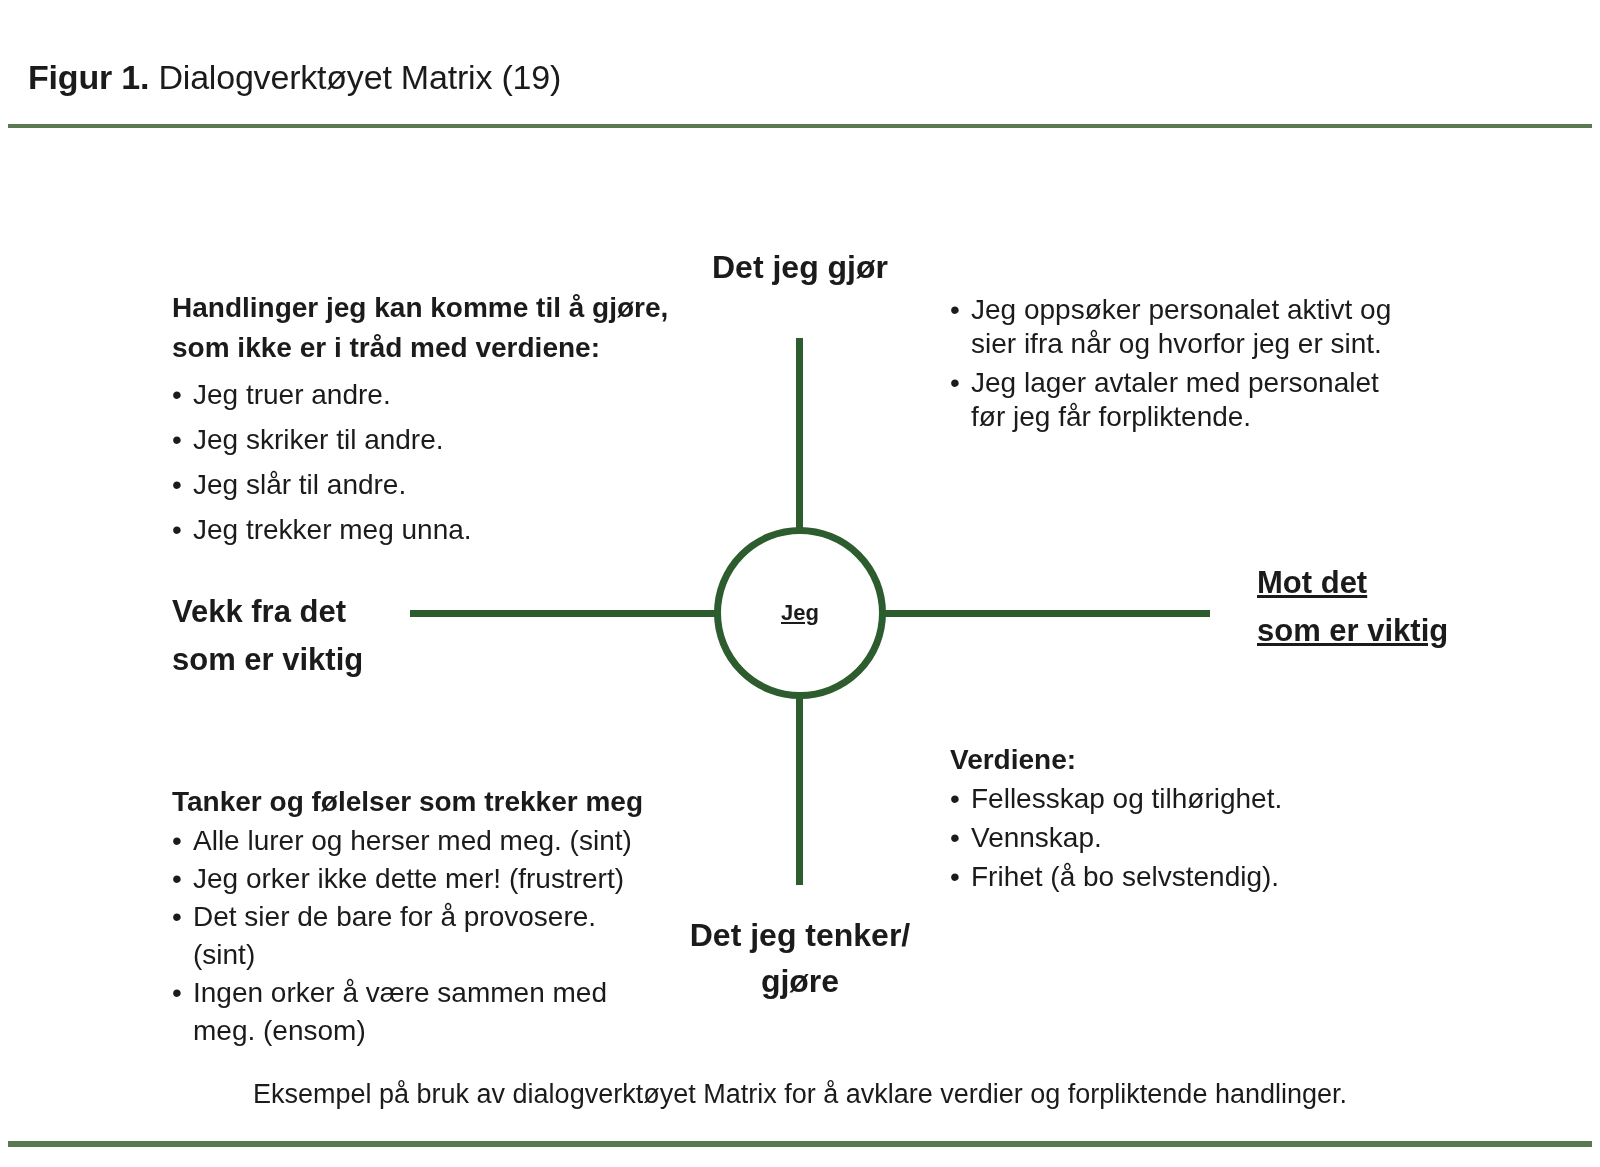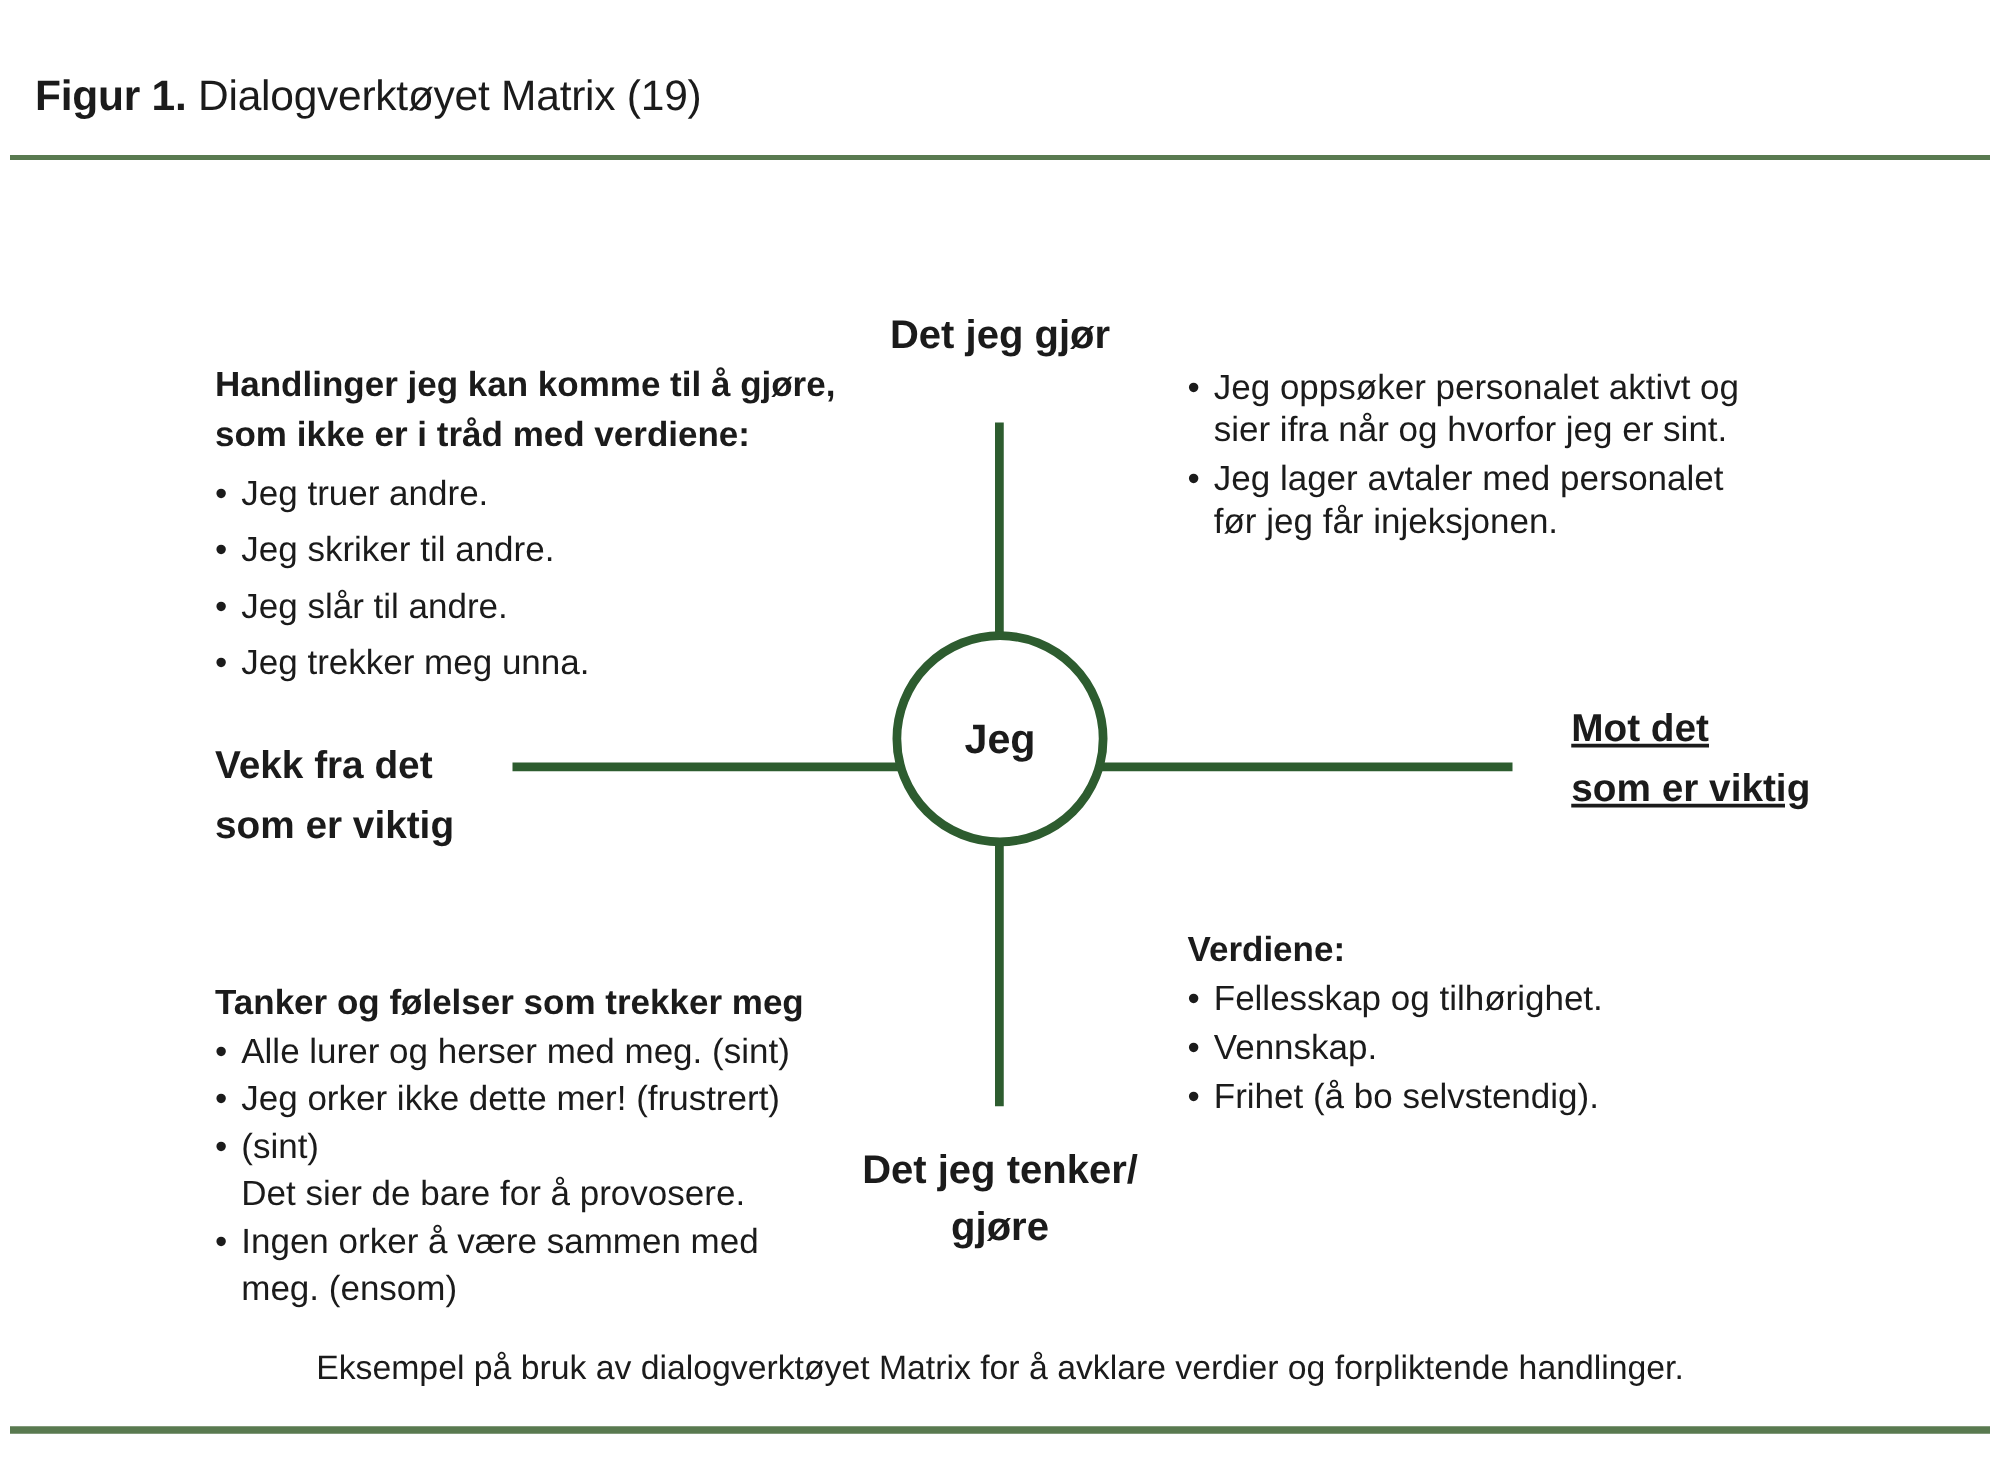--- a/index.html
+++ b/index.html
@@ -22,24 +22,24 @@
   }
   .fig-title .bold{font-weight:700;}
   .rule{position:absolute;left:8px;width:1584px;background:var(--rule-green);}
   .rule-top{top:124px;height:4px;}
   .rule-bottom{top:1141px;height:6px;}
 
   
   .vline{position:absolute;left:796px;top:338px;width:7px;height:547px;background:var(--cross-green);}
   .hline{position:absolute;left:410px;top:610px;width:800px;height:7px;background:var(--cross-green);}
   .center-circle{
-    position:absolute;left:714px;top:505px;width:172px;height:172px;
+    position:absolute;left:714px;top:527px;width:172px;height:172px;
     box-sizing:border-box;border:7px solid var(--cross-green);border-radius:50%;
     background:#fff;display:flex;align-items:center;justify-content:center;
-    font-size:33px;font-weight:700;
+    font-size:22px;font-weight:700;text-decoration:underline;
   }
 
   
   .axis-top{
     position:absolute;left:600px;top:244px;width:400px;
     text-align:center;font-size:32px;font-weight:700;line-height:46px;
   }
   .axis-bottom{
     position:absolute;left:600px;top:912px;width:400px;
     text-align:center;font-size:32px;font-weight:700;line-height:46px;
@@ -140,21 +140,21 @@
       <span class="bullet">•</span>
       <span class="lines">
         <span class="line">Jeg oppsøker personalet aktivt og</span>
         <span class="line">sier ifra når og hvorfor jeg er sint.</span>
       </span>
     </div>
     <div class="item">
       <span class="bullet">•</span>
       <span class="lines">
         <span class="line">Jeg lager avtaler med personalet</span>
-        <span class="line">før jeg får injeksjonen.</span>
+        <span class="line">før jeg får forpliktende.</span>
       </span>
     </div>
   </div>
 
   <div class="quad q-bl">
     <div class="heading">
       <span class="line">Tanker og følelser som trekker meg</span>
     </div>
     <div class="item">
       <span class="bullet">•</span>
@@ -164,22 +164,22 @@
     </div>
     <div class="item">
       <span class="bullet">•</span>
       <span class="lines">
           <span class="line">Jeg orker ikke dette mer! (frustrert)</span>
         </span>
     </div>
     <div class="item">
       <span class="bullet">•</span>
       <span class="lines">
+        <span class="line">Det sier de bare for å provosere.</span>
         <span class="line">(sint)</span>
-        <span class="line">Det sier de bare for å provosere.</span>
       </span>
     </div>
     <div class="item">
       <span class="bullet">•</span>
       <span class="lines">
         <span class="line">Ingen orker å være sammen med</span>
         <span class="line">meg. (ensom)</span>
       </span>
     </div>
   </div>

